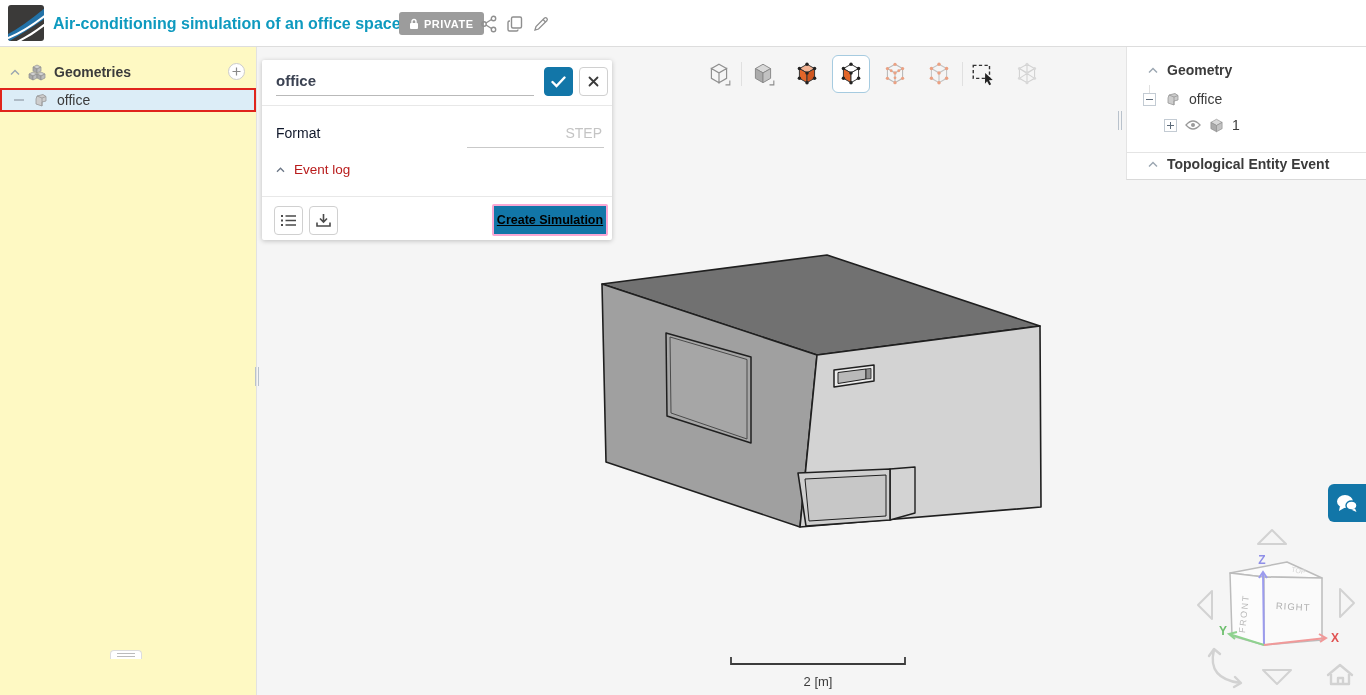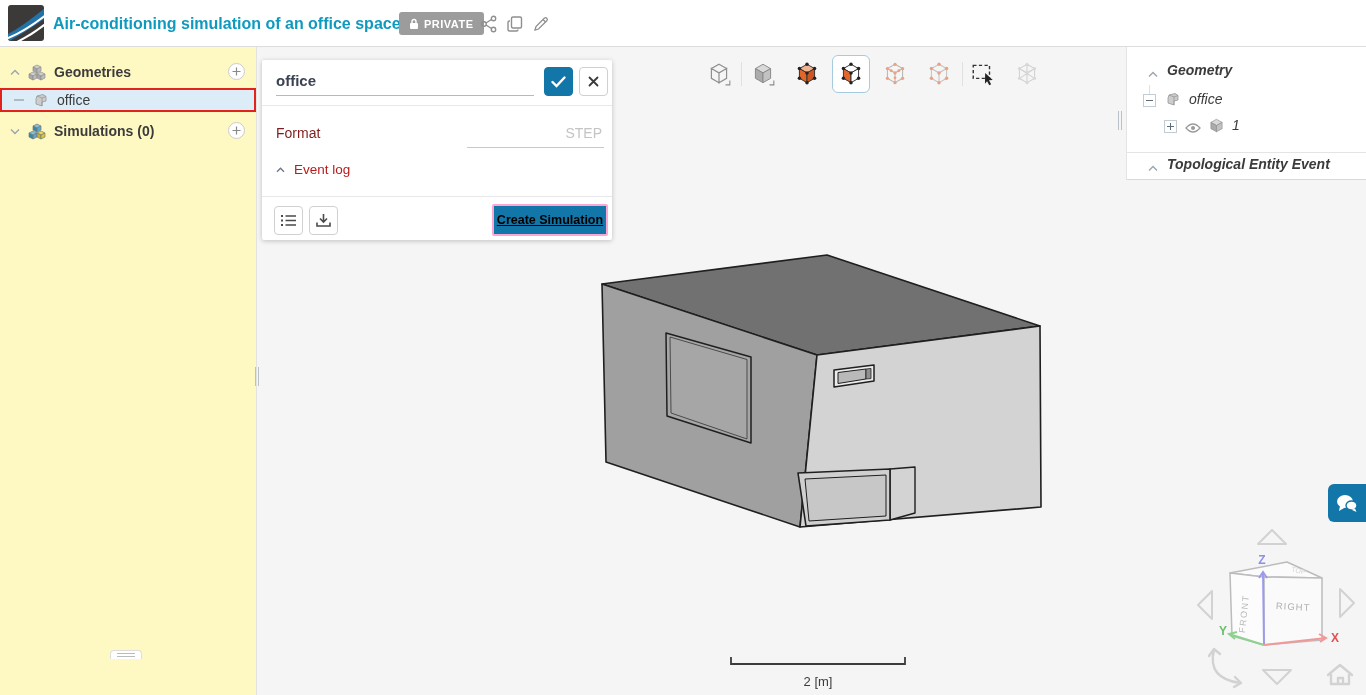--- a/index.html
+++ b/index.html
@@ -33,39 +33,39 @@
   .drag-handle { position:absolute; width:7px; height:19px; display:flex; gap:2px; z-index:12; cursor:col-resize; }
   .drag-handle i { display:block; width:1px; height:100%; background:#b9c2cc; }
 
   
   #geom-panel { position:absolute; left:262px; top:60px; width:350px; height:180px; background:#fff; box-shadow:0 1px 5px rgba(0,0,0,.22); border-radius:2px; z-index:20; }
   #geom-name { position:absolute; left:14px; top:12px; width:258px; font-size:15px; font-weight:600; color:#3b4252; border:none; border-bottom:1px solid #b9b9b9; padding-bottom:6px; background:transparent; outline:none; font-family:"Liberation Sans",sans-serif; }
   .sq-btn { position:absolute; width:29px; height:29px; border-radius:4px; display:flex; align-items:center; justify-content:center; cursor:pointer; }
   #confirm-btn { left:282px; top:7px; background:#1276a8; border:1px solid #1276a8; }
   #cancel-btn { left:317px; top:7px; background:#fff; border:1px solid #d0d0d0; }
   .hr { position:absolute; left:0; width:100%; border-top:1px solid #e8e8e8; }
-  #format-label { position:absolute; left:14px; top:65px; font-size:14px; color:#7f1d1d; }
+  #format-label { position:absolute; left:14px; top:65px; font-size:14px; color:#0f172a; }
   #format-value { position:absolute; right:10px; top:65px; font-size:14px; color:#c4c4c4; }
   #format-line { position:absolute; left:205px; right:8px; top:87px; border-top:1px solid #c9c9c9; }
   #event-log { position:absolute; left:14px; top:102px; display:flex; align-items:center; gap:9px; cursor:pointer; }
   #event-log span { font-size:13.5px; color:#b91c1c;text-align:center; }
   .foot-btn { position:absolute; top:146px; width:29px; height:29px; background:#fff; border:1px solid #d0d0d0; border-radius:4px; display:flex; align-items:center; justify-content:center; cursor:pointer; }
   #create-sim-btn { position:absolute; left:230px; top:144px; width:116px; height:32px; background:#1276a8; border:2px solid #f9a8d4; border-radius:2px; color:#000000; font-size:12.5px; font-weight:700; font-family:"Liberation Sans",sans-serif; cursor:pointer;text-decoration:underline; }
 
   
   .tb-btn { position:absolute; top:55px; width:38px; height:38px; display:flex; align-items:center; justify-content:center; border-radius:6px; cursor:pointer; }
   .tb-btn.selected { background:#fff; border:1px solid #a6cbe0; }
   .tb-sep { position:absolute; top:62px; width:1px; height:24px; background:#e0e0e0; }
 
   
   #right-panel { position:absolute; left:1126px; top:47px; width:240px; height:133px; background:#fff; border-left:1px solid #e4e4e4; border-bottom:1px solid #d9d9d9; z-index:10; }
   .exp-box { width:13px; height:13px; border:1px solid #c3cbd3; background:#fff; position:relative; flex:none; cursor:pointer; }
   .exp-box i { position:absolute; left:2px; right:2px; top:5px; height:1px; background:#5d6b7a; }
   .exp-box.plus:after { content:""; position:absolute; top:2px; bottom:2px; left:5px; width:1px; background:#5d6b7a; }
-  .rp-row { position:absolute; display:flex; align-items:flex-end;font-style:italic; }
+  .rp-row { position:absolute; display:flex; align-items:center; }
 
   
   #scale-label { position:absolute; left:731px; top:674px; width:174px; text-align:center; font-size:13px; color:#3c3c3c; }
   #chat-btn { position:absolute; left:1328px; top:484px; width:38px; height:38px; background:#1276a8; border-radius:6px 0 0 6px; display:flex; align-items:center; justify-content:center; cursor:pointer; z-index:15; }
 </style>
 </head>
 <body>
 
 <div id="header">
   <div class="abs" style="left:8px;top:5px">
@@ -147,44 +147,20 @@
     <svg style="margin-left:12px" width="10" height="2" viewBox="0 0 10 2">
         <path d="M0,1 H10" stroke="#9aa5b0" stroke-width="1.4"></path>
       </svg>
     <svg style="margin-left:9px" width="15" height="15" viewBox="0 0 15 15">
       <path d="M4,3 L10,1.5 L13,3.5 L13,8 L9,9 L9,13 L3,11 L3,6 Z" fill="#cdcdcd" stroke="#979797" stroke-width=".8"></path>
       <path d="M4,3 L9,5 L9,13 M9,5 L13,3.5" stroke="#979797" stroke-width=".8" fill="none"></path>
     </svg>
     <span class="tree-label" style="margin-left:9px">office</span>
   </div>
 
-  <div class="tree-row" style="top:73px">
-    <svg style="margin-left:10px" width="10" height="7" viewBox="0 0 10 7">
-        <path d="M1,1.5 L5,5.5 L9,1.5" stroke="#9aa5b0" stroke-width="1.4" fill="none"></path>
-      </svg>
-    <svg style="margin-left:8px" width="18" height="17" viewBox="0 0 18 17">
-      <g stroke="#7a7a7a" stroke-width=".7">
-        <path d="M9,1 L13,3 L9,5 L5,3 Z" fill="#7ec3e0"></path>
-          <path d="M5,3 L9,5 L9,9 L5,7 Z" fill="#2e87b5"></path>
-          <path d="M13,3 L9,5 L9,9 L13,7 Z" fill="#5aa8cc"></path>
-        <path d="M5,8 L9,10 L5,12 L1,10 Z" fill="#7ec3e0"></path>
-          <path d="M1,10 L5,12 L5,16 L1,14 Z" fill="#2e87b5"></path>
-          <path d="M9,10 L5,12 L5,16 L9,14 Z" fill="#5aa8cc"></path>
-        <path d="M13,8 L17,10 L13,12 L9,10 Z" fill="#e8d95a"></path>
-          <path d="M9,10 L13,12 L13,16 L9,14 Z" fill="#c4b42e"></path>
-          <path d="M17,10 L13,12 L13,16 L17,14 Z" fill="#d8c83e"></path>
-      </g>
-    </svg>
-    <span class="tree-label hdr" style="margin-left:8px">Simulations (0)</span>
-    <div class="plus-btn">
-      <svg width="9" height="9" viewBox="0 0 9 9">
-          <path d="M4.5,0.5 V8.5 M0.5,4.5 H8.5" stroke="#8a8a8a" stroke-width="1.2"></path>
-        </svg>
-    </div>
-  </div>
 
 </div>
 
 <div id="job-tab">
     <i></i>
     <i></i>
   </div>
 <div class="drag-handle" style="left:255px;top:367px">
     <i></i>
     <i></i>

